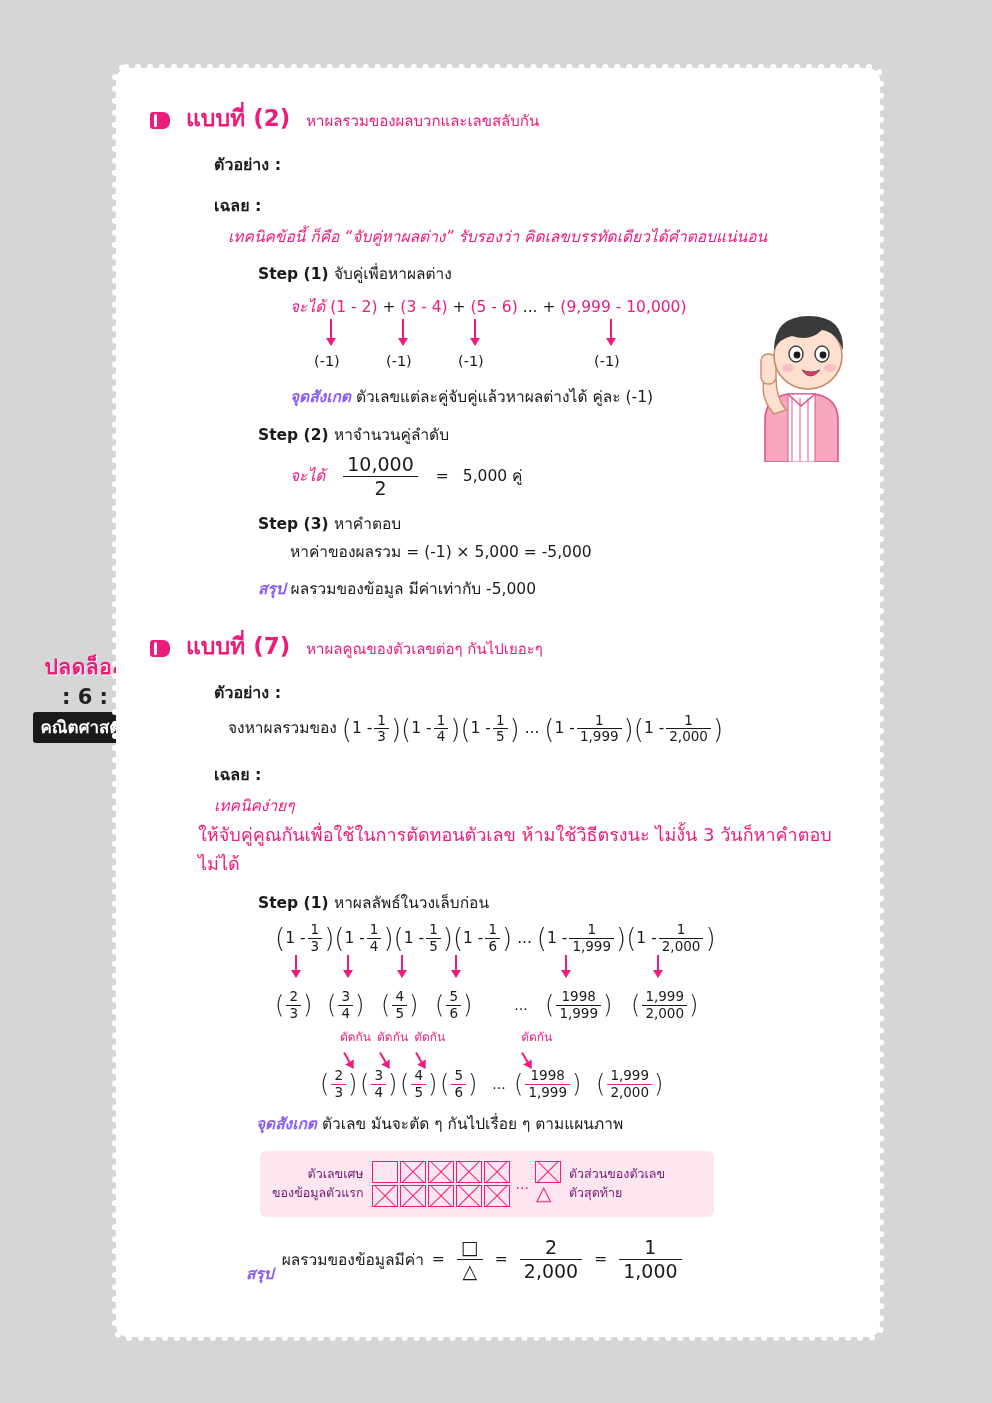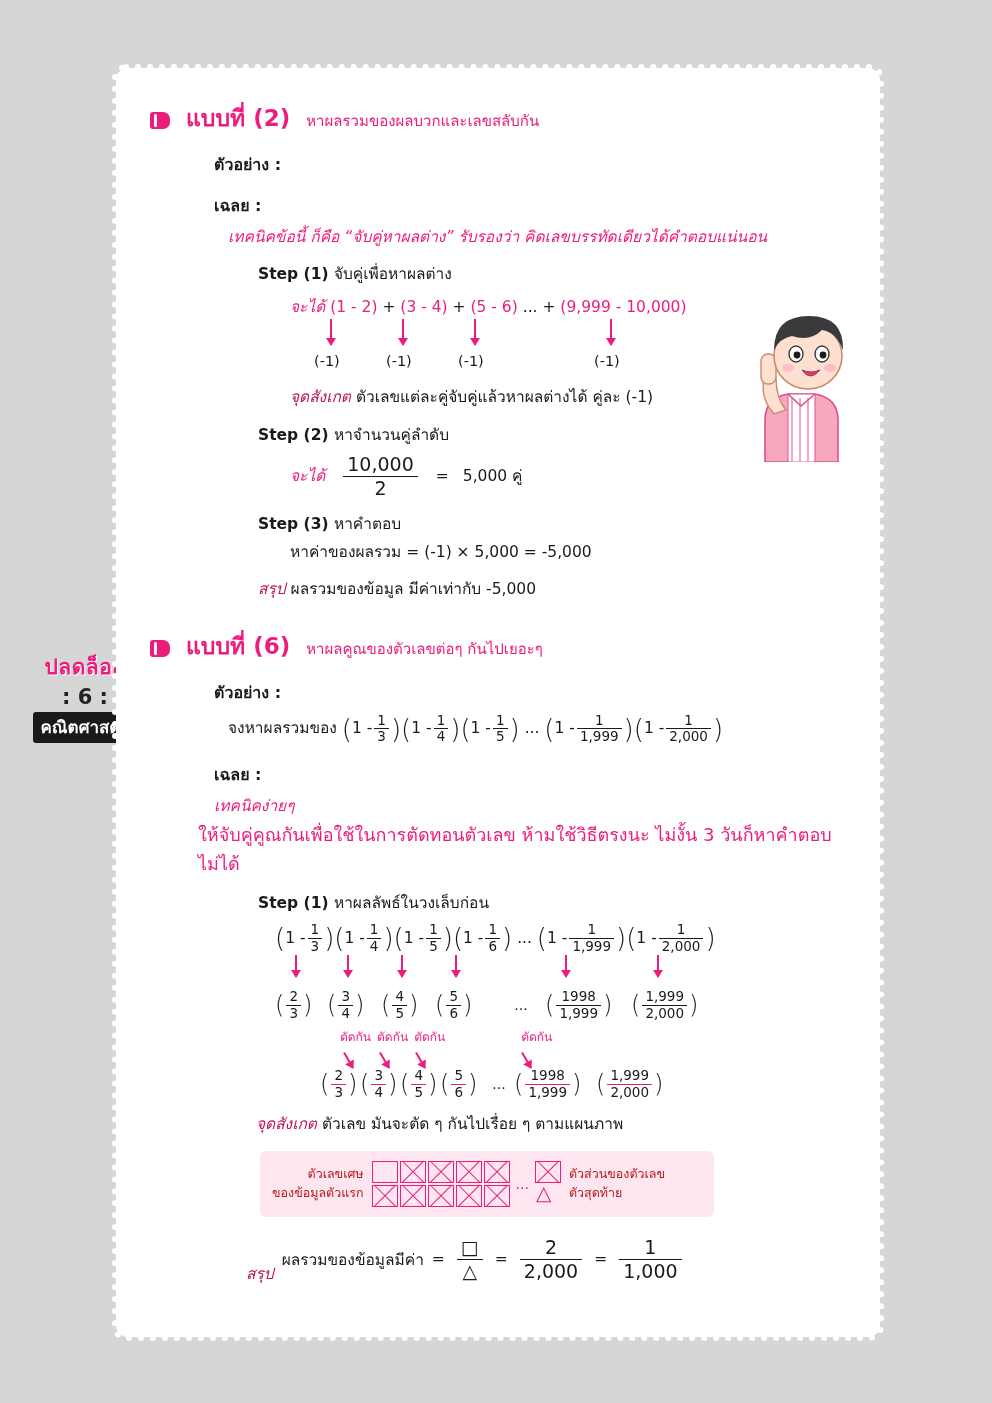--- a/index.html
+++ b/index.html
@@ -129,22 +129,22 @@
   }
   .pink-italic {
     color: #ec1c7d;
     font-style: italic;
     font-size: 15.5px;
   }
   .pink {
     color: #ec1c7d;
   }
   .pink-bold {
-    color: #be185d;
-    font-weight: normal;
+    color: #8b5cf6;
+    font-weight: bold;
     margin-top: 28px;
   }
   .step {
     font-size: 15.5px;
     font-weight: bold;
     margin-top: 12px;
   }
   .step .step-text { font-weight: normal; }
 
   
@@ -280,21 +280,21 @@
     background: #fde6ef;
     border-radius: 6px;
     padding: 10px 12px;
     display: flex;
     align-items: center;
     gap: 8px;
     position: relative;
     overflow: hidden;
   }
   .pink-box .lbl {
-    color: #b91c1c;
+    color: #701a75;
     font-size: 12.5px;
     line-height: 1.5;
     text-align: right;
     white-space: nowrap;
   }
   .pink-box .lbl.right { text-align: left; }
   .grid-box {
     display: grid;
     grid-template-columns: repeat(5, 26px);
     grid-auto-rows: 22px;
@@ -433,21 +433,21 @@
 
       <div class="body-line indent4" style="margin-top:4px">หาค่าของผลรวม   =    (-1) × 5,000   =    -5,000</div>
 
       <div class="body-line indent3" style="margin-top:12px">
         <span class="pink-bold" style="font-style:italic">สรุป</span>
         <span>ผลรวมของข้อมูล มีค่าเท่ากับ -5,000</span>
       </div>
 
       <div class="section-head" style="margin-top:26px">
         <span class="book-icon"></span>
-        <span class="section-title">แบบที่ (6)</span>
+        <span class="section-title">แบบที่ (7)</span>
         <span class="section-sub">หาผลคูณของตัวเลขต่อๆ กันไปเยอะๆ</span>
       </div>
 
       <div class="label-bold indent1">ตัวอย่าง :</div>
 
       <div class="prod-line indent2">
         <span>จงหาผลรวมของ</span>
         <span class="group"><span class="paren">(</span><span>1 -</span><span class="frac"><span class="num">1</span><span class="den">3</span></span><span class="paren">)</span></span><span class="group"><span class="paren">(</span><span>1 -</span><span class="frac"><span class="num">1</span><span class="den">4</span></span><span class="paren">)</span></span><span class="group"><span class="paren">(</span><span>1 -</span><span class="frac"><span class="num">1</span><span class="den">5</span></span><span class="paren">)</span></span>
         <span>...</span>
         <span class="group"><span class="paren">(</span><span>1 -</span><span class="frac"><span class="num">1</span><span class="den">1,999</span></span><span class="paren">)</span></span><span class="group"><span class="paren">(</span><span>1 -</span><span class="frac"><span class="num">1</span><span class="den">2,000</span></span><span class="paren">)</span></span>

